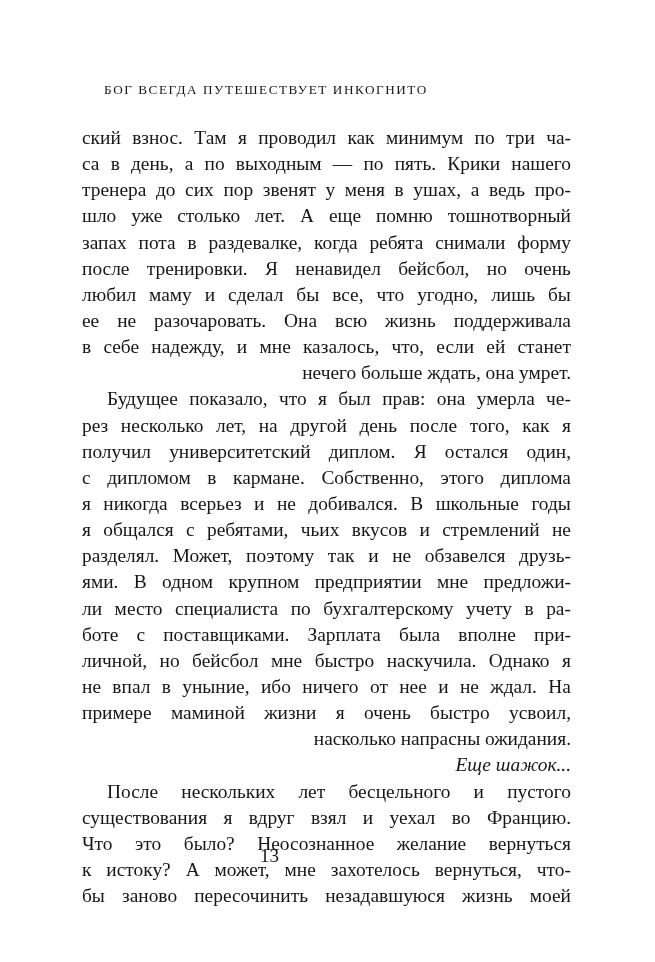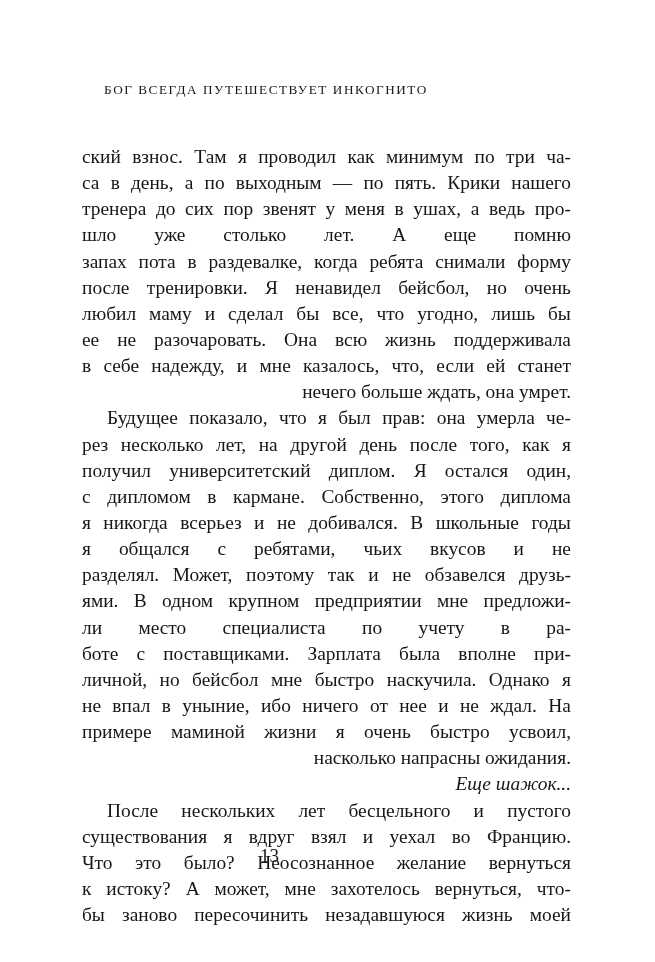--- a/index.html
+++ b/index.html
@@ -36,21 +36,20 @@
     color: #171717;
     white-space: nowrap;
   }
 
   
   .textblock {
     position: absolute;
     top: 125px;
     left: 82px;
     width: 489px;
-    margin-top: 19px;
   }
 
   
   .line {
     height: 26.15px;
     line-height: 26.15px;
     font-size: 19.4px;
     white-space: nowrap;
     color: #161616;
   }
@@ -139,20 +138,21 @@
           <span>про-</span>
         </div>
         <div class="line just">
           <span>шло</span>
           <span>уже</span>
           <span>столько</span>
           <span>лет.</span>
           <span>А</span>
           <span>еще</span>
           <span>помню</span>
+          <span>тошнотворный</span>
         </div>
         <div class="line just">
           <span>запах</span>
           <span>пота</span>
           <span>в</span>
           <span>раздевалке,</span>
           <span>когда</span>
           <span>ребята</span>
           <span>снимали</span>
           <span>форму</span>
@@ -254,20 +254,21 @@
           <span>годы</span>
         </div>
         <div class="line just">
           <span>я</span>
           <span>общался</span>
           <span>с</span>
           <span>ребятами,</span>
           <span>чьих</span>
           <span>вкусов</span>
           <span>и</span>
+          <span>стремлений</span>
           <span>не</span>
         </div>
         <div class="line just">
           <span>разделял.</span>
           <span>Может,</span>
           <span>поэтому</span>
           <span>так</span>
           <span>и</span>
           <span>не</span>
           <span>обзавелся</span>
@@ -280,20 +281,21 @@
           <span>крупном</span>
           <span>предприятии</span>
           <span>мне</span>
           <span>предложи-</span>
         </div>
         <div class="line just">
           <span>ли</span>
           <span>место</span>
           <span>специалиста</span>
           <span>по</span>
+          <span>бухгалтерскому</span>
           <span>учету</span>
           <span>в</span>
           <span>ра-</span>
         </div>
         <div class="line just">
           <span>боте</span>
           <span>с</span>
           <span>поставщиками.</span>
           <span>Зарплата</span>
           <span>была</span>

